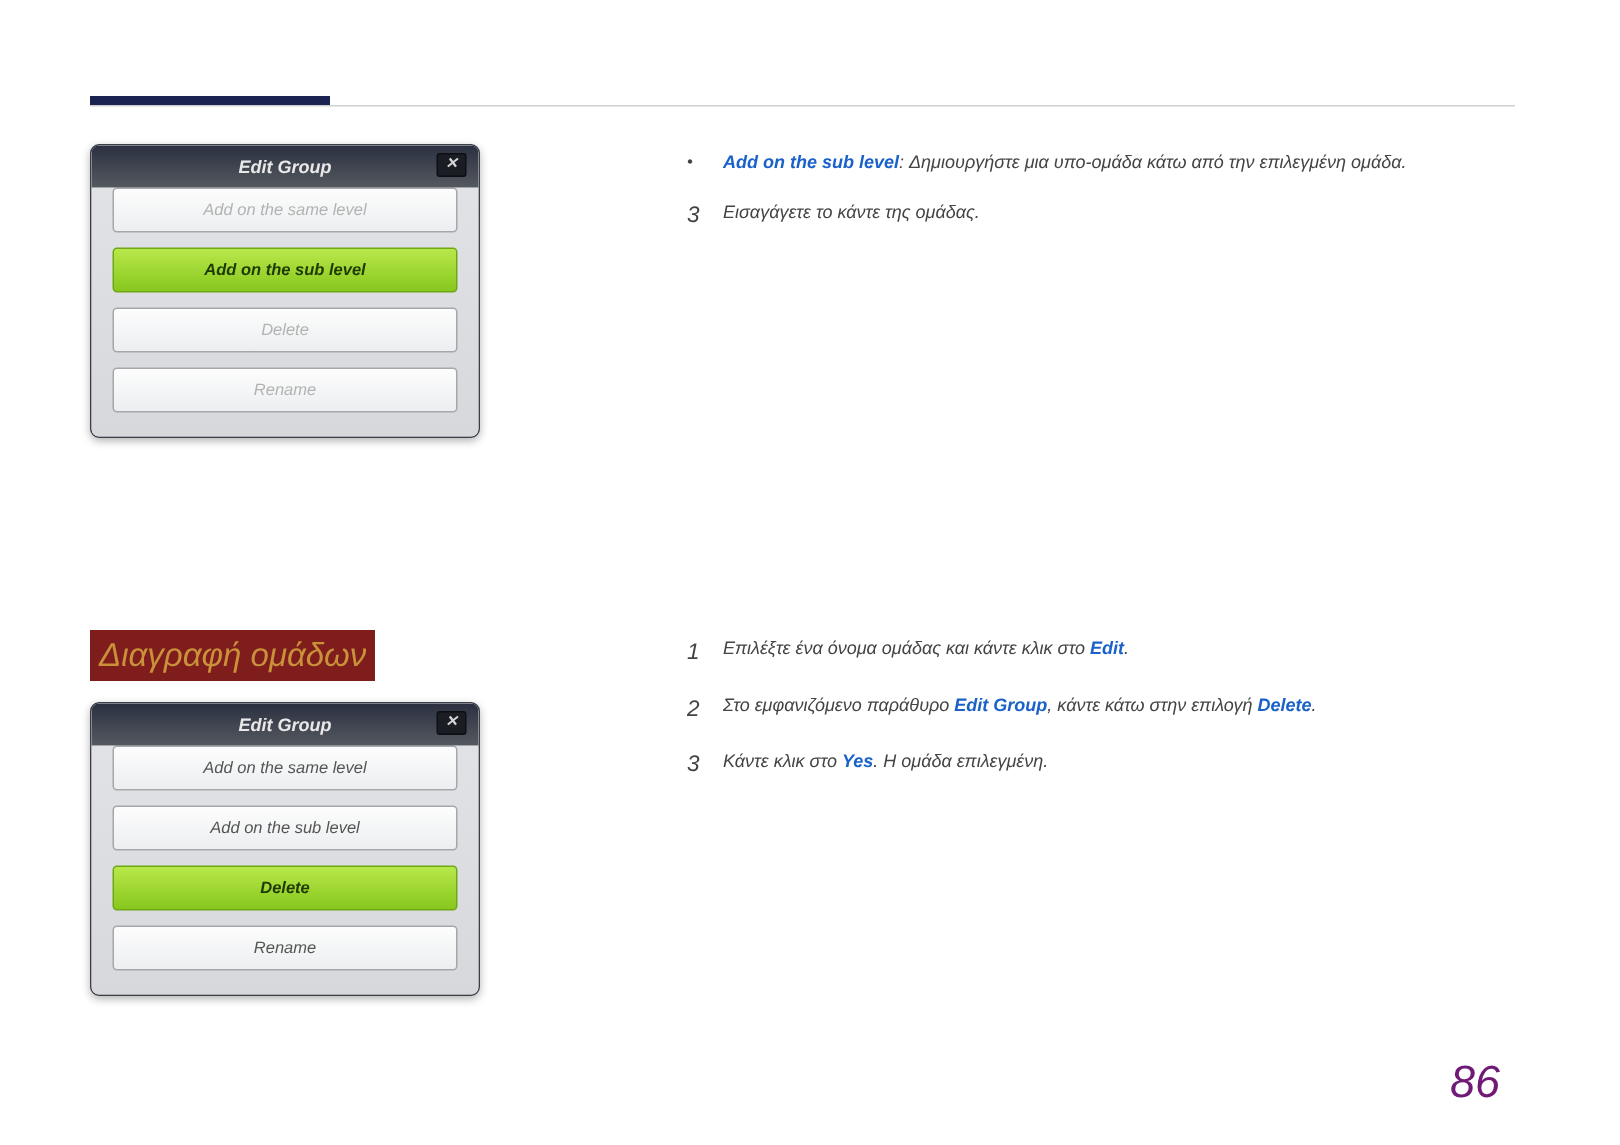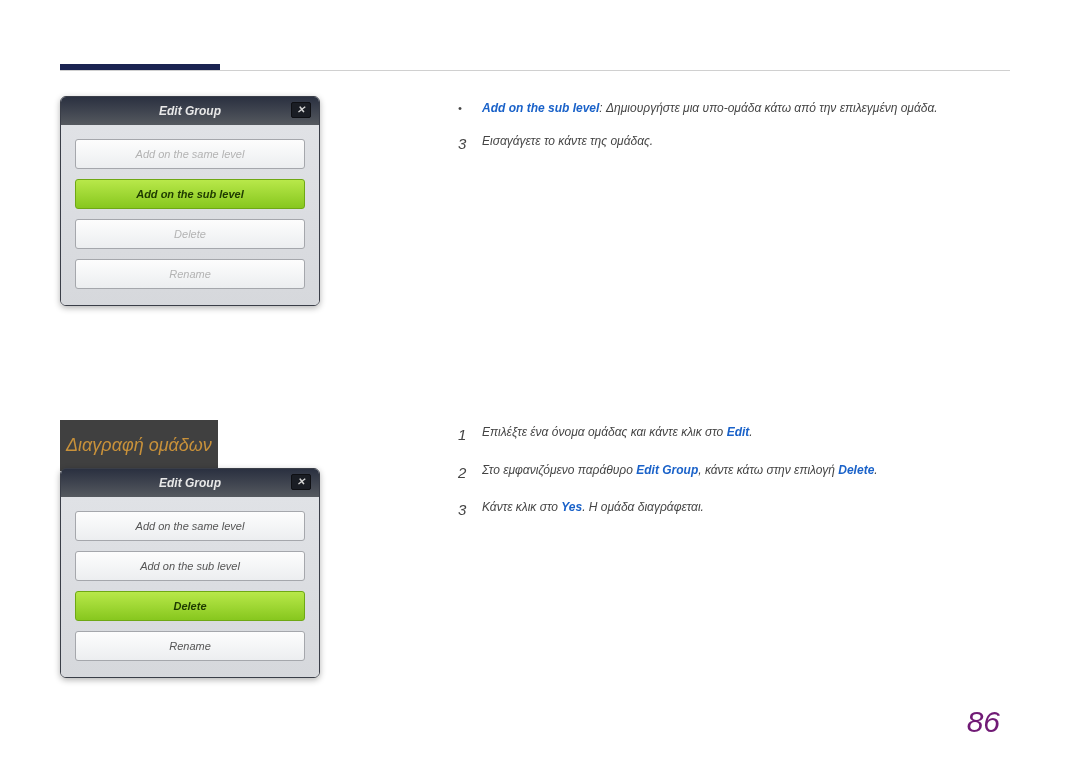--- a/index.html
+++ b/index.html
@@ -55,21 +55,21 @@
     background: #1a1d24;
     border: 1px solid #0e0f13;
     border-radius: 2px;
     color: #d5d5d5;
     font-size: 10px;
     line-height: 14px;
     text-align: center;
   }
   .dlg-body {
     background: linear-gradient(#e0e2e6, #d6d8dc);
-    padding: 14px 14px 16px;
+    padding: 0 14px 16px;
   }
   .opt {
     border: 1px solid #a5a7ac;
     border-radius: 3px;
     background: linear-gradient(#fdfdfd, #eceef0);
     font-size: 11px;
     padding: 8px 0;
     margin-bottom: 10px;
     text-align: center;
     color: #555;
@@ -79,24 +79,24 @@
   .opt.sel {
     background: linear-gradient(#b8e84a, #87c71e);
     border-color: #6fa815;
     color: #1e3a00;
     font-weight: bold;
   }
   .section-title {
     position: absolute;
     top: 420px;
     left: 60px;
-    background: #404040;
+    background: #7f1d1d;
     color: #c8913a;
-    font-size: 18px;
-    padding: 15px 6px;
+    font-size: 22px;
+    padding: 4px 6px;
   }
   .instr-col {
     position: absolute;
     left: 458px;
     right: 80px;
     font-size: 12px;
     line-height: 1.7;
     color: #444;
   }
   .ic1 { top: 98px; }
@@ -179,18 +179,18 @@
   </div>
   <div class="row">
     <span class="num">2</span>
     <span>
       <span>Στο εμφανιζόμενο παράθυρο </span><span class="kw">Edit Group</span><span>, κάντε κάτω στην επιλογή </span><span class="kw">Delete</span><span>.</span>
     </span>
   </div>
   <div class="row">
     <span class="num">3</span>
     <span>
-      <span>Κάντε κλικ στο </span><span class="kw">Yes</span><span>. Η ομάδα διαγράφεται.</span>
+      <span>Κάντε κλικ στο </span><span class="kw">Yes</span><span>. Η ομάδα επιλεγμένη.</span>
     </span>
   </div>
 </div>
 
 <div class="page-num">86</div>
 
 </body></html>

